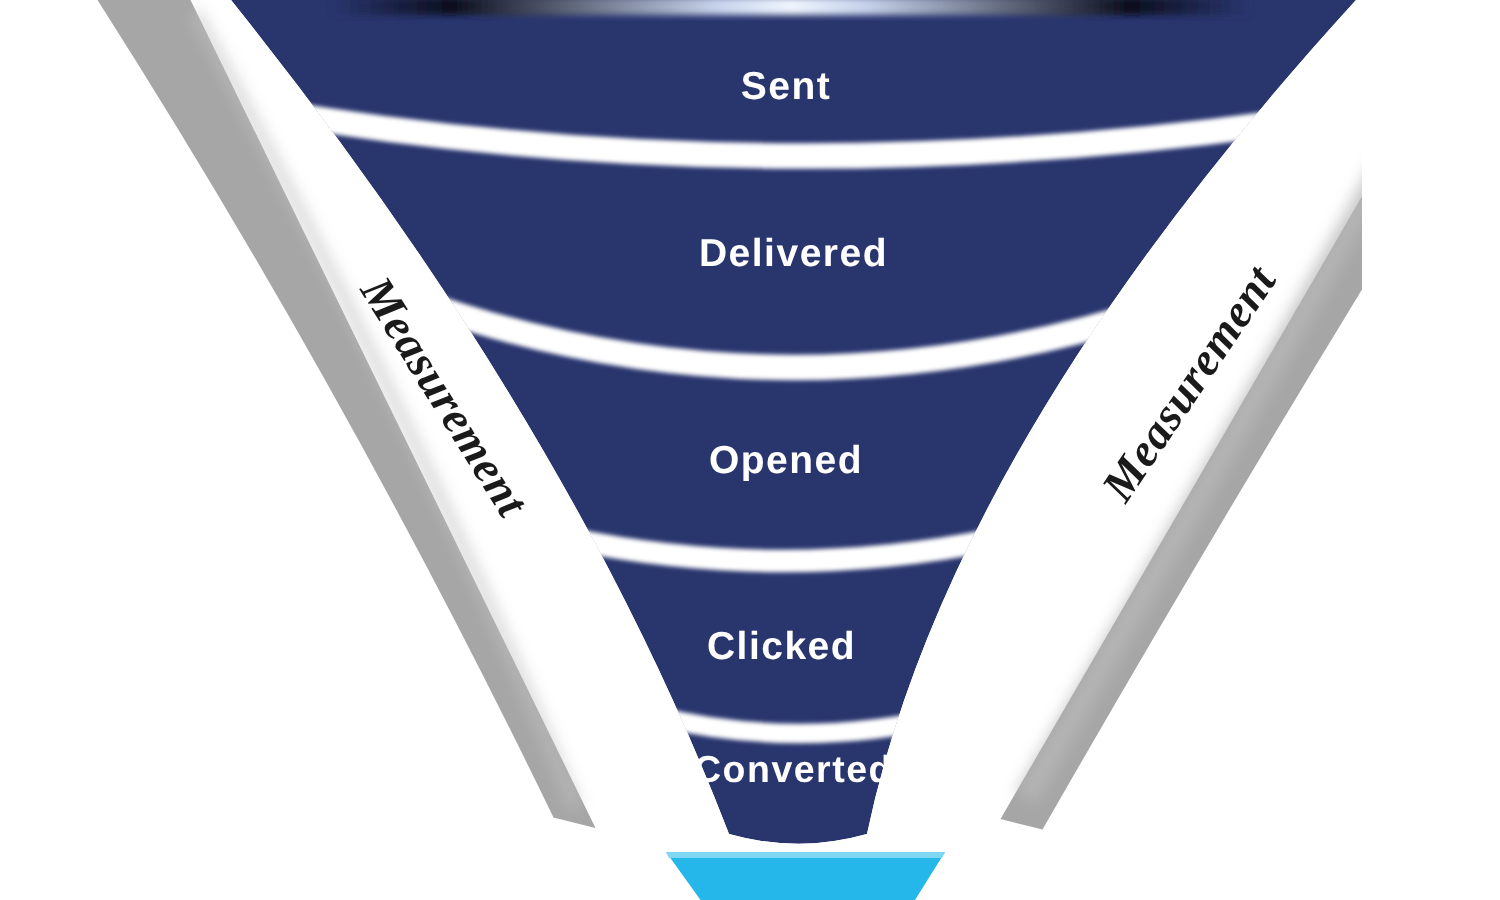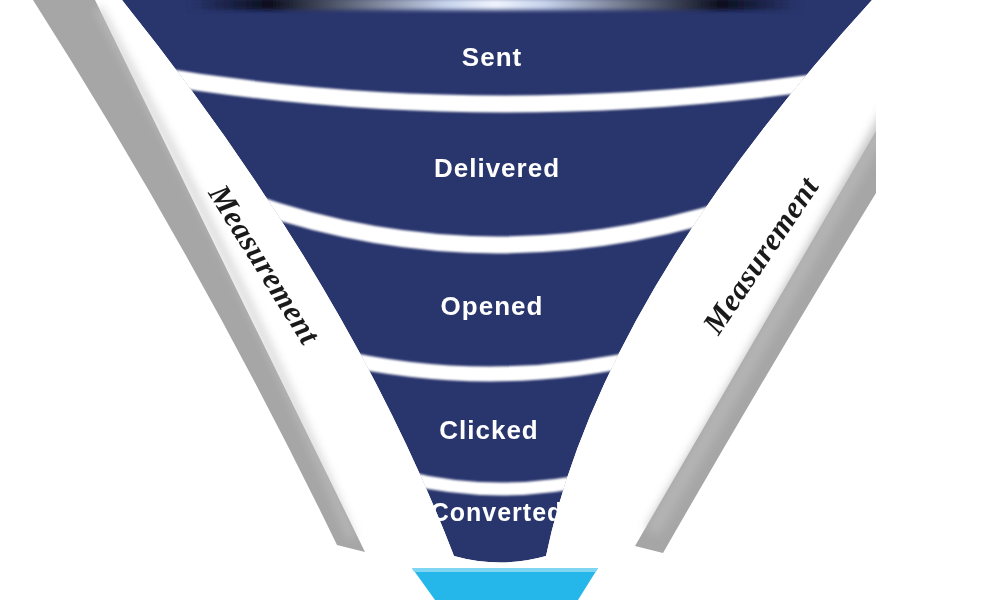--- a/index.html
+++ b/index.html
@@ -3,20 +3,21 @@
 <meta charset="utf-8">
 <style>
   html, body { margin: 0; padding: 0; }
   body { background: #ffffff; font-family: "Liberation Sans", sans-serif; }
   .canvas {
     position: relative;
     width: 876px;
     height: 600px;
     overflow: hidden;
     background: #ffffff;
+    margin-left: 32px;
   }
   svg { display: block; }
   .stage-label {
     font-family: "Liberation Sans", "DejaVu Sans", sans-serif;
     font-weight: bold;
     letter-spacing: 1px;
     fill: #ffffff;
   }
   .measure-label {
     font-family: "Liberation Serif", "DejaVu Serif", serif;

